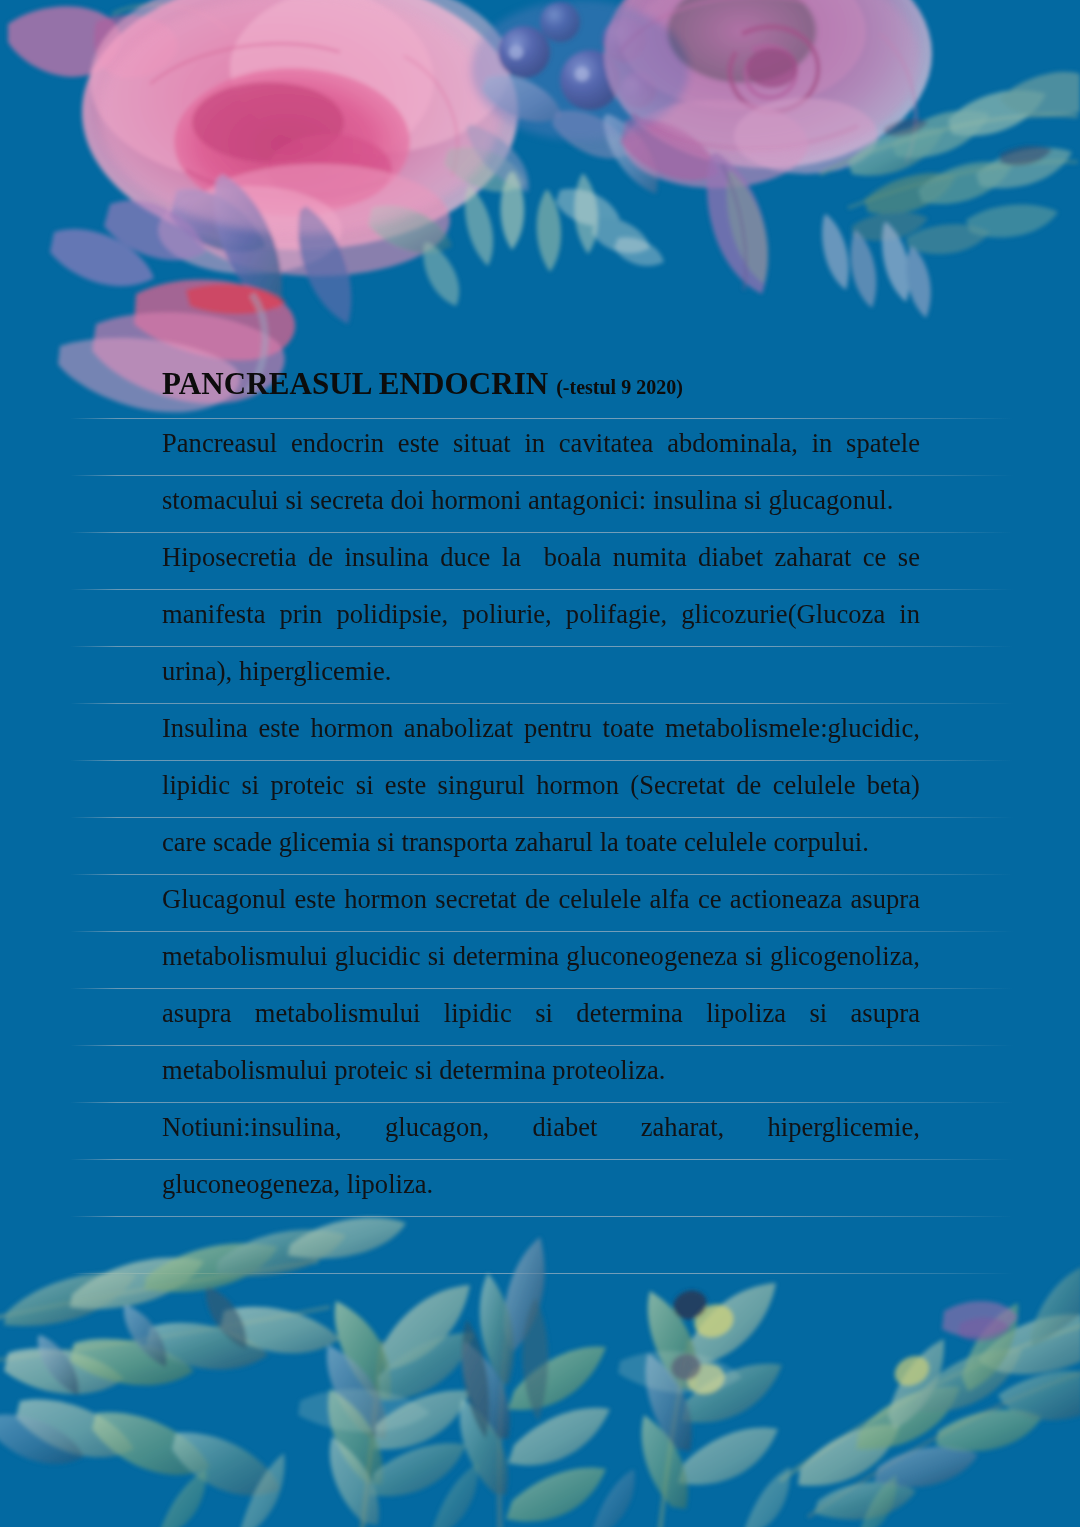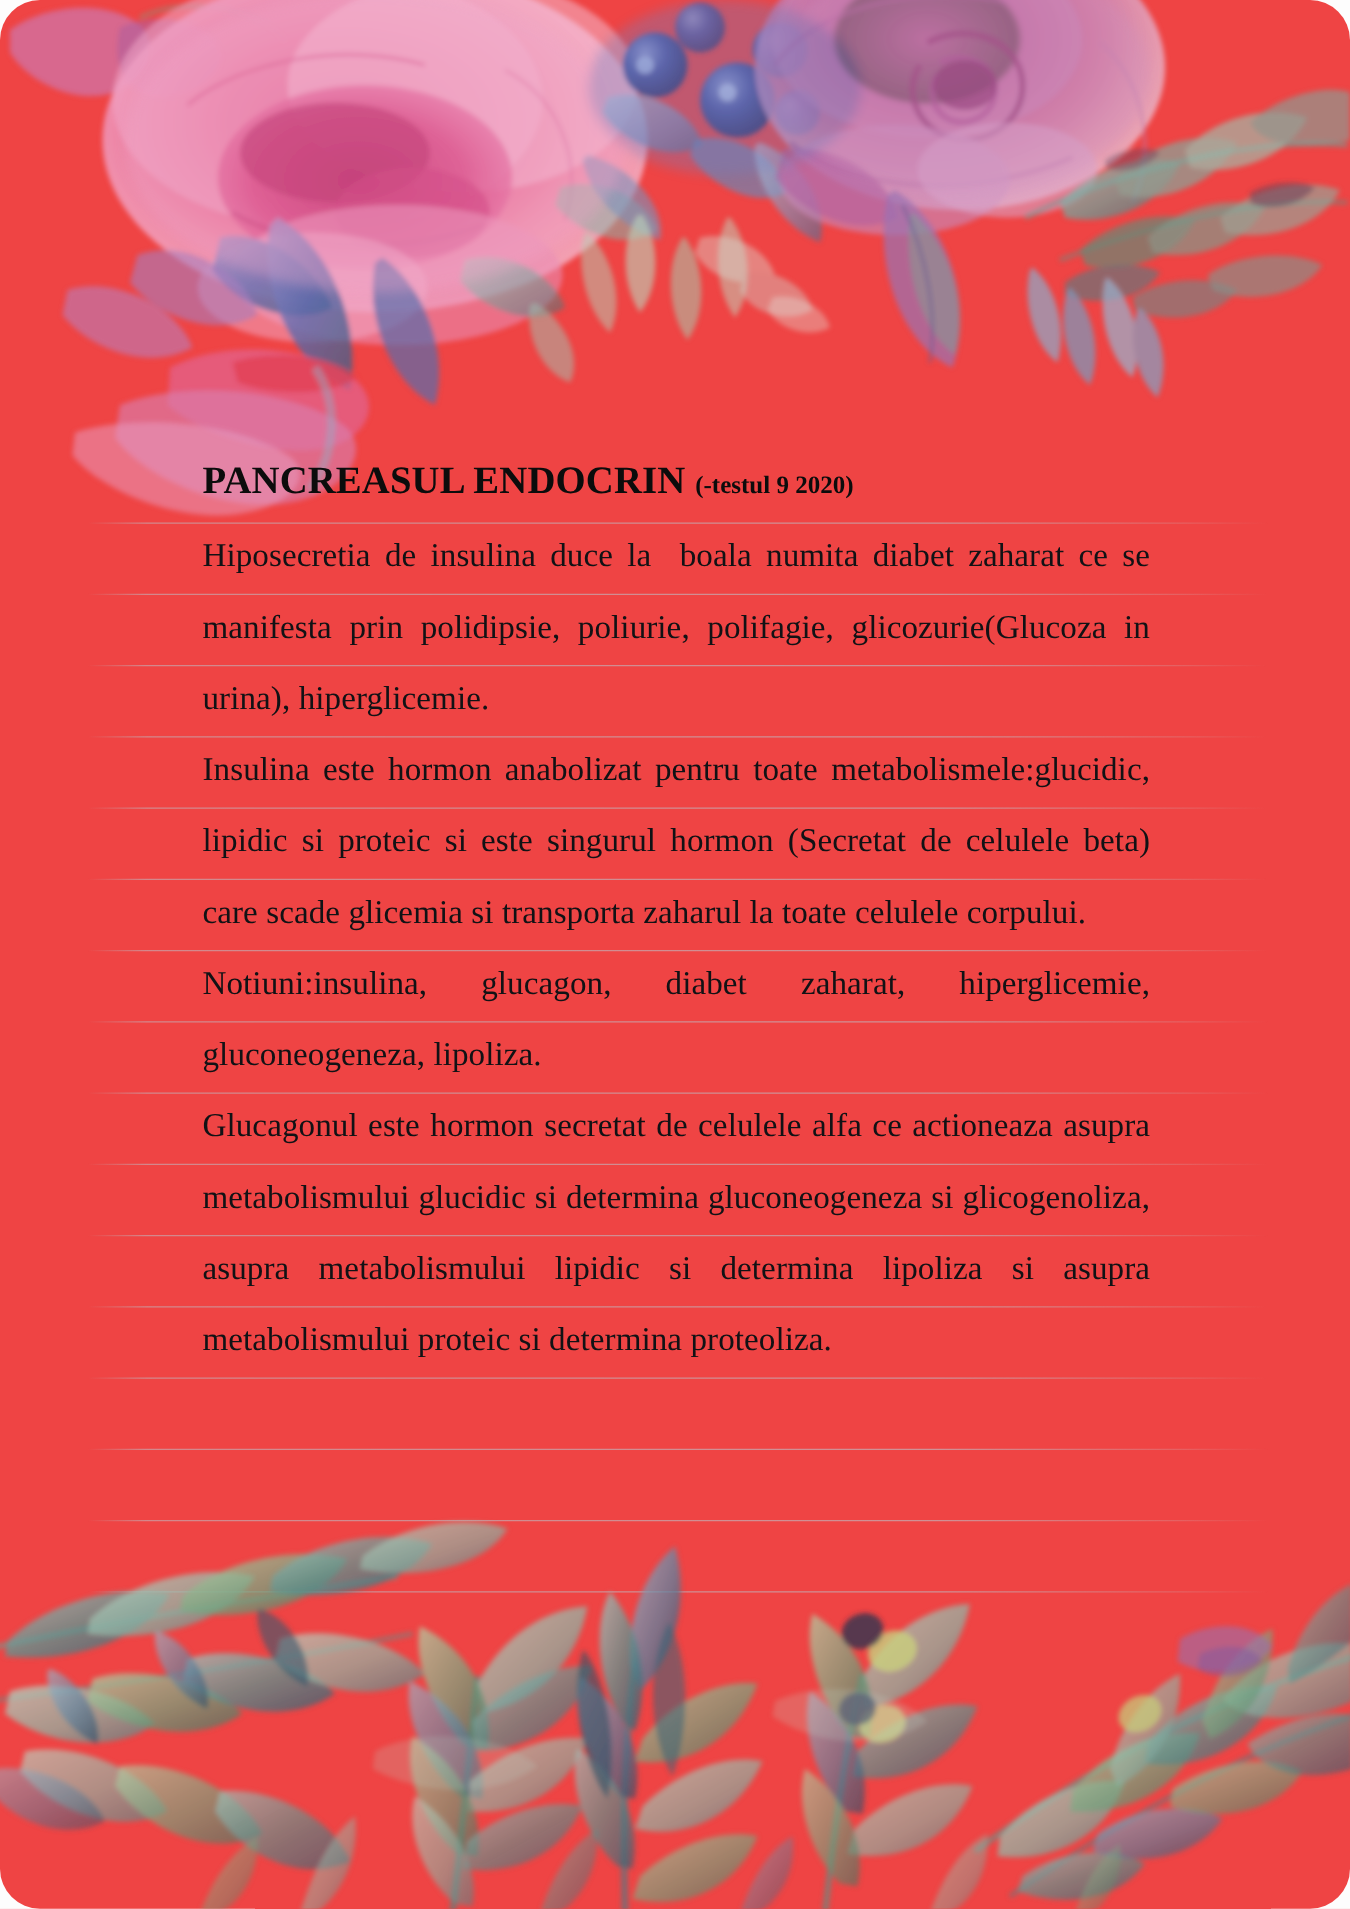--- a/index.html
+++ b/index.html
@@ -13,23 +13,22 @@
     position: relative;
     overflow: hidden;
     font-family: "Liberation Serif", "DejaVu Serif", serif;
     background: #fdfdfd;
   }
 
   
   #page {
     position: absolute;
     inset: 0;
-    background: #ef4444;
+    background: #0369a1;
     overflow: hidden;
-    border-radius: 32px;
   }
 
   
   #ruled-lines {
     position: absolute;
     left: 0; top: 0;
     width: 1080px; height: 1527px;
     pointer-events: none;
     z-index: 2;
   }
@@ -438,20 +437,21 @@
         <path d="M300 200 C340 180 400 186 430 212 C392 240 334 234 298 214 Z" fill="#b9cfc2"></path>
         <path d="M620 160 C660 142 716 150 742 176 C706 202 650 194 618 172 Z" fill="#c3d6c8"></path>
       </g>
     </g>
   </svg>
 
   <div id="text-layer">
 
     <h1 class="doc-title"><span>PANCREASUL ENDOCRIN</span> <span class="sub">(-testul 9 2020)</span></h1>
 
+    <p class="para">Pancreasul endocrin este situat in cavitatea abdominala, in spatele stomacului si secreta doi hormoni antagonici: insulina si glucagonul.</p>
     <p class="para">Hiposecretia de insulina duce la  boala numita diabet zaharat ce se manifesta prin polidipsie, poliurie, polifagie, glicozurie(Glucoza in urina), hiperglicemie.</p>
     <p class="para">Insulina este hormon anabolizat pentru toate metabolismele:glucidic, lipidic si proteic si este singurul hormon (Secretat de celulele beta) care scade glicemia si transporta zaharul la toate celulele corpului.</p>
+    <p class="para">Glucagonul este hormon secretat de celulele alfa ce actioneaza asupra metabolismului glucidic si determina gluconeogeneza si glicogenoliza, asupra metabolismului lipidic si determina lipoliza si asupra metabolismului proteic si determina proteoliza.</p>
     <p class="para">Notiuni:insulina, glucagon, diabet zaharat, hiperglicemie, gluconeogeneza, lipoliza.</p>
-    <p class="para">Glucagonul este hormon secretat de celulele alfa ce actioneaza asupra metabolismului glucidic si determina gluconeogeneza si glicogenoliza, asupra metabolismului lipidic si determina lipoliza si asupra metabolismului proteic si determina proteoliza.</p>
 
   </div>
 
 </div>
 
 </body></html>

